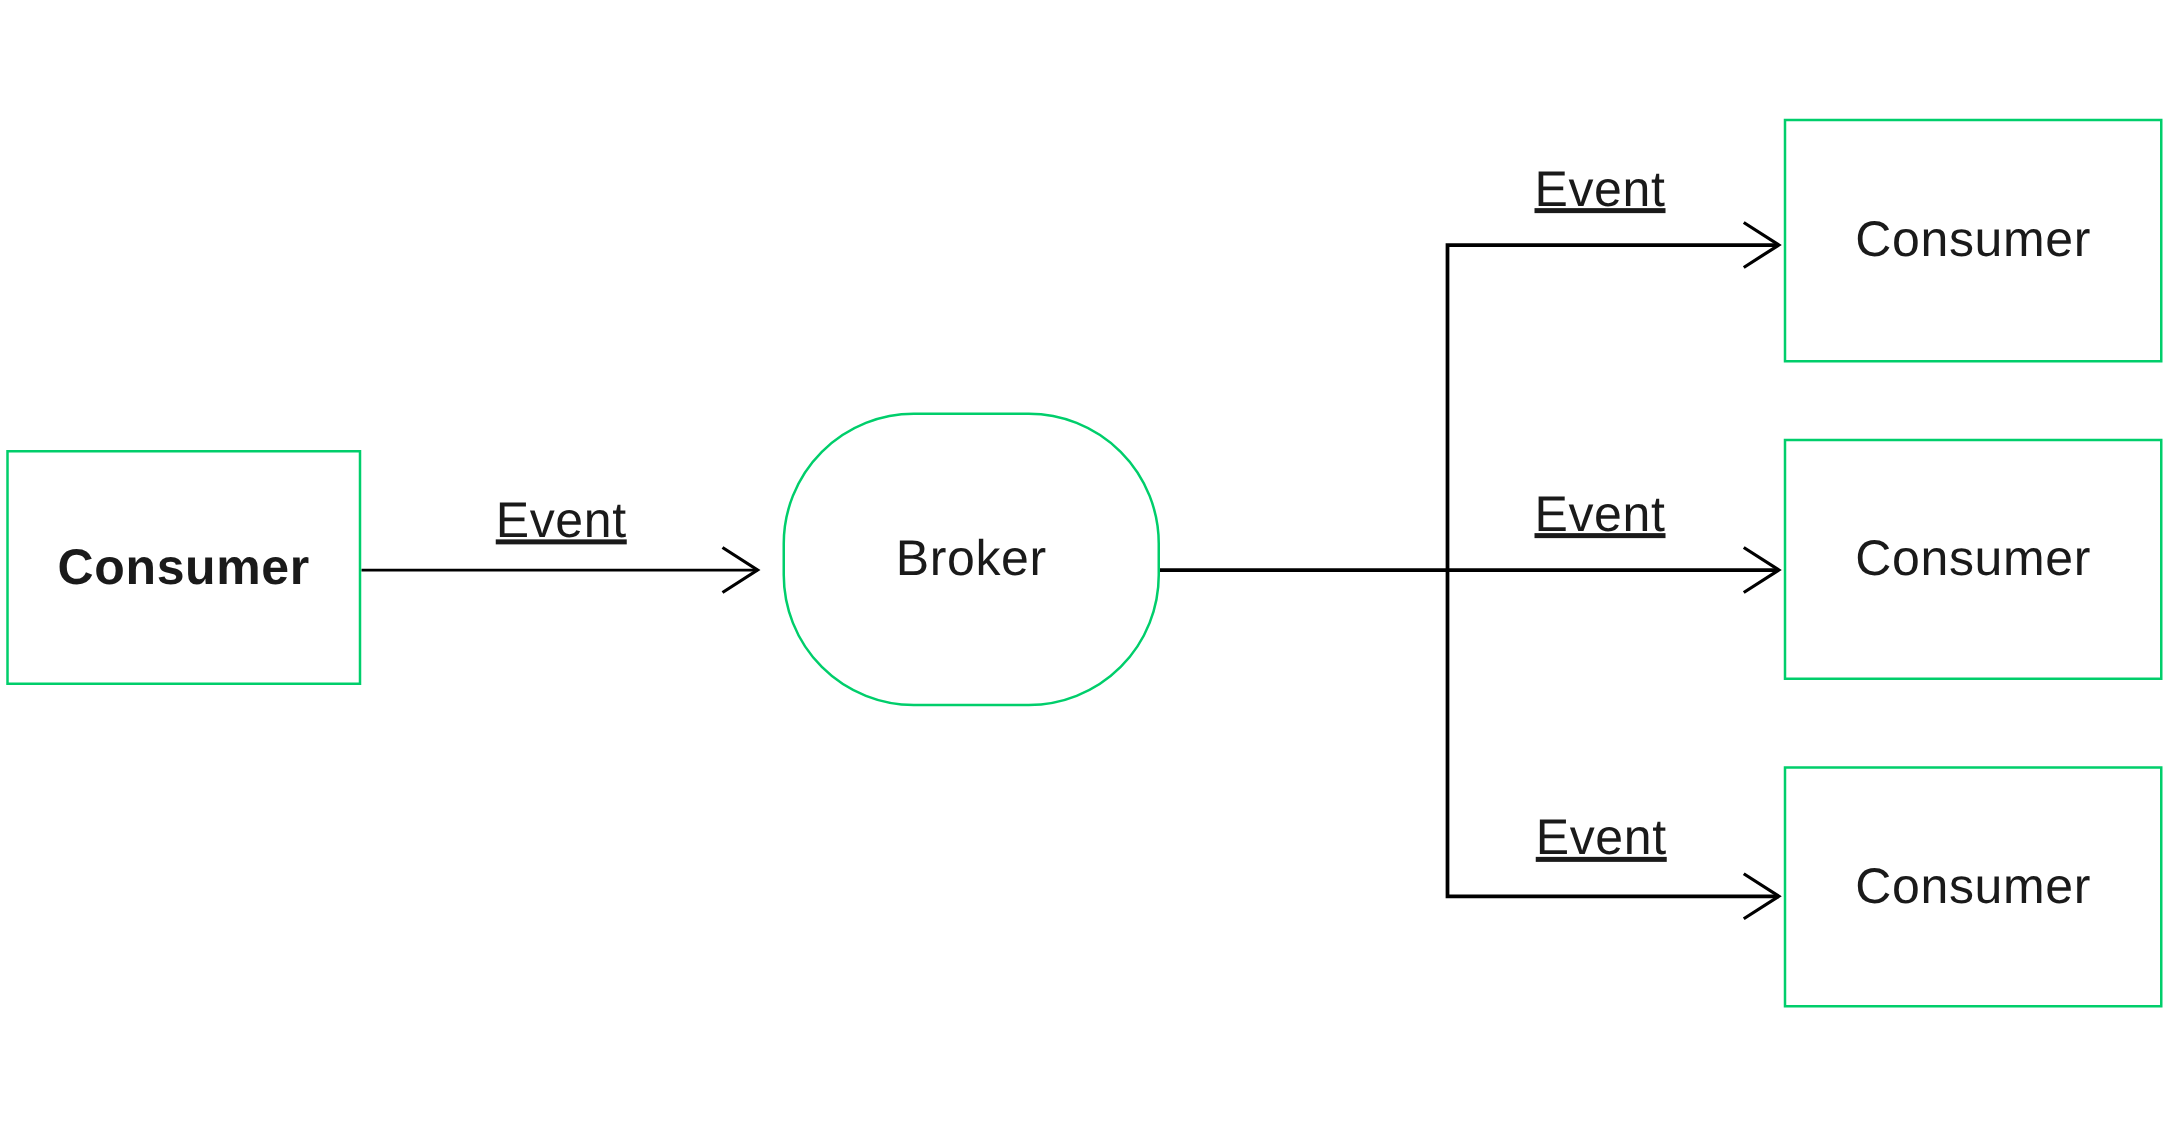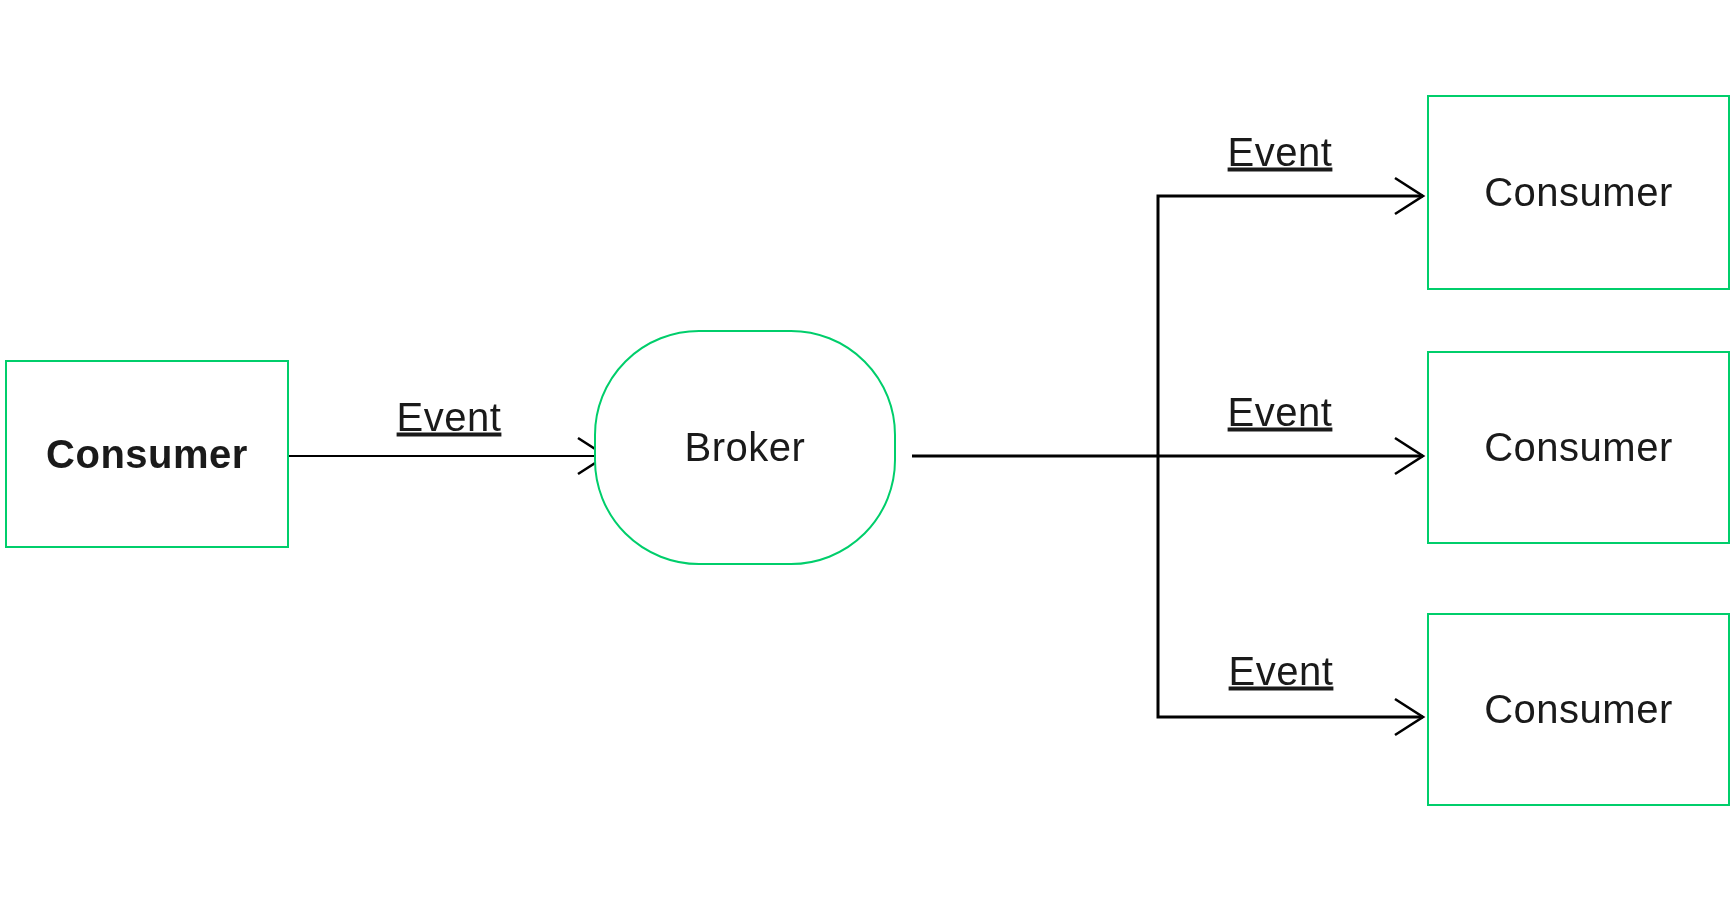--- a/index.html
+++ b/index.html
@@ -38,21 +38,21 @@
     font-size: 40px;
     color: var(--text);
     letter-spacing: 0.5px;
   }
   .node-producer {
     left: 5px; top: 360px;
     width: 284px; height: 188px;
     font-weight: 700;
   }
   .node-broker {
-    left: 594px; top: 330px;
+    left: 626px; top: 330px;
     width: 302px; height: 235px;
     border-radius: 105px;
     text-align: right;
   }
   .node-consumer { left: 1427px; width: 303px; height: 195px; }
   .node-consumer-top    { top: 95px;  }
   .node-consumer-middle { top: 351px; height: 193px; }
   .node-consumer-bottom { top: 613px; height: 193px; }
   .edge-label {
     position: absolute;

